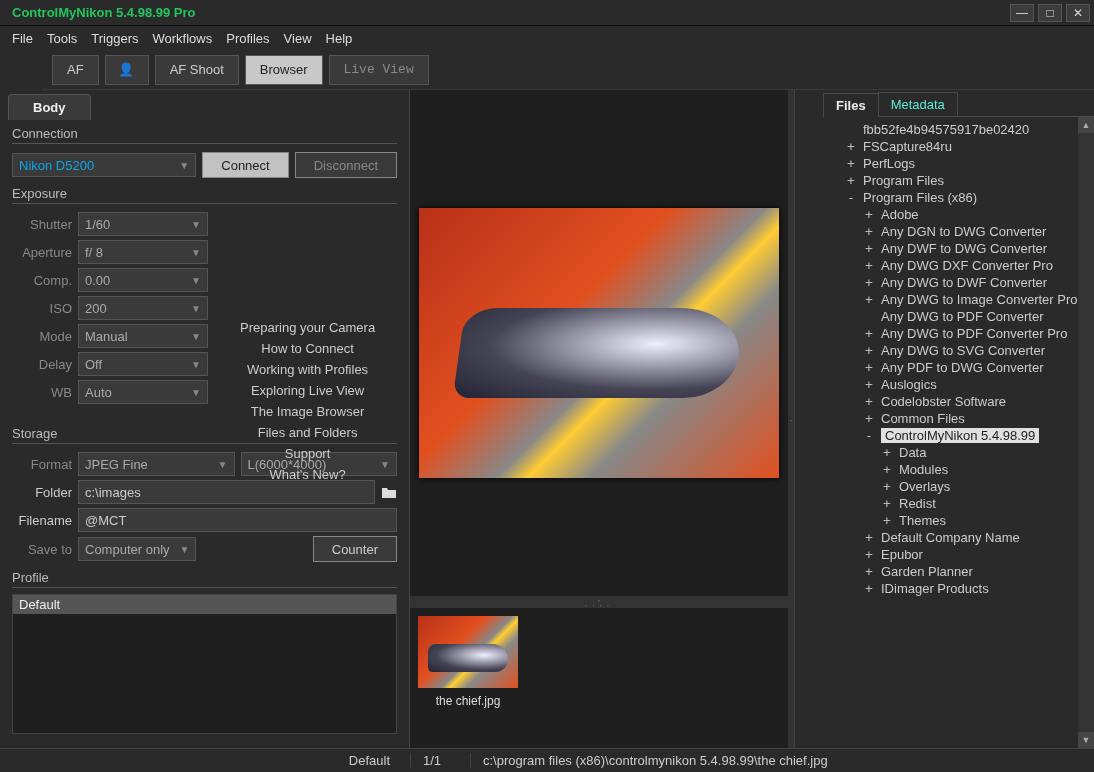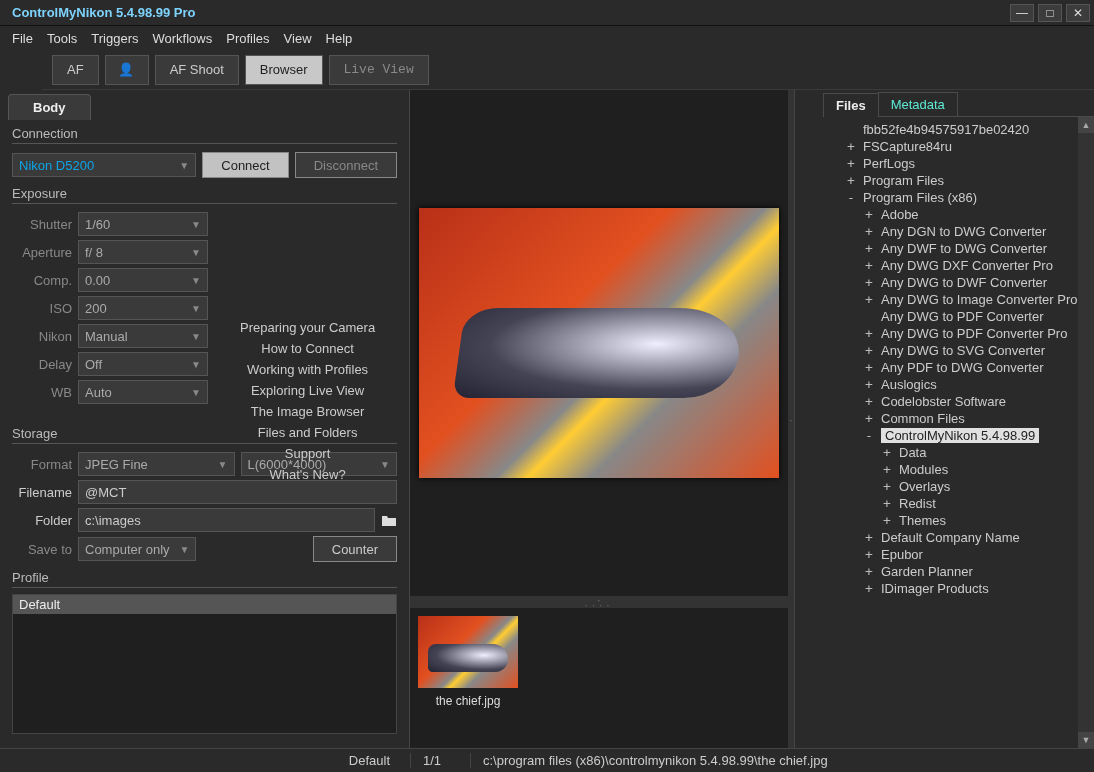--- a/index.html
+++ b/index.html
@@ -1,18 +1,18 @@
 <!DOCTYPE html>
 <html><head>
 <meta charset="utf-8">
 <style>
 * { box-sizing: border-box; margin: 0; padding: 0; font-family: "Segoe UI", Tahoma, sans-serif; font-size: 13px; color: #ccc; }
 body { background: #2a2a2a; width: 1094px; height: 772px; overflow: hidden; display:flex; flex-direction:column; }
 .titlebar { height: 26px; background: #2a2a2a; border-bottom:1px solid #111; display:flex; align-items:center; justify-content:space-between; padding:0 4px; }
-.titlebar .title { font-weight: 600; color:#7dd3fc; padding-left:8px; }
+.titlebar .title { font-weight: 600; color:#22c55e; padding-left:8px; }
 .titlebar .winbtns { display:flex; gap:4px; }
 .winbtn { width:24px; height:18px; background:#3c3c3c; border:1px solid #555; display:flex; align-items:center; justify-content:center; font-size:12px; color:#ddd; }
 .menubar { height:24px; display:flex; align-items:center; gap:14px; padding:0 12px; background:#2a2a2a; }
 .menubar span { color:#ddd; cursor:default; }
 .toolbar { height:40px; display:flex; align-items:center; gap:6px; padding:4px 10px; background:#2a2a2a; border-bottom:1px solid #3a3a3a;margin-left:42px;}
 .tbtn { height:30px; padding:0 14px; background:#3a3a3a; border:1px solid #555; color:#ccc; display:flex; align-items:center; justify-content:center; }
 .tbtn.iconbtn { width:44px; padding:0; }
 .tbtn.active { background:#c8c8c8; color:#222; }
 .tbtn.dim { color:#888;font-family:Liberation Mono, monospace; }
 .main { flex:1; display:flex; min-height:0; }
@@ -143,21 +143,21 @@
           </div>
         </div>
       <div class="row">
           <label>ISO</label>
         <div class="dropdown" style="max-width:130px">
             <span class="val">200</span>
             <span class="arrow">▼</span>
           </div>
         </div>
       <div class="row">
-          <label>Nikon</label>
+          <label>Mode</label>
         <div class="dropdown" style="max-width:130px">
             <span class="val">Manual</span>
             <span class="arrow">▼</span>
           </div>
         </div>
       <div class="row">
           <label>Delay</label>
         <div class="dropdown" style="max-width:130px">
             <span class="val">Off</span>
             <span class="arrow">▼</span>
@@ -189,33 +189,33 @@
         <div class="dropdown">
             <span class="val">JPEG Fine</span>
             <span class="arrow">▼</span>
           </div>
         <div class="dropdown">
             <span class="val">L(6000*4000)</span>
             <span class="arrow">▼</span>
           </div>
         </div>
       <div class="row">
+          <label style="color:#ccc">Folder</label>
+        <div class="textinput">
+            <span>c:\images</span>
+          </div>
+        <span class="foldericon"><svg viewBox="0 0 16 14">
+              <path fill="#ddd" d="M1 3h5l1 2h8v8H1z"></path>
+            </svg></span>
+        </div>
+      <div class="row">
           <label style="color:#ccc">Filename</label>
         <div class="textinput">
             <span>@MCT</span>
           </div>
-        </div>
-      <div class="row">
-          <label style="color:#ccc">Folder</label>
-        <div class="textinput">
-            <span>c:\images</span>
-          </div>
-        <span class="foldericon"><svg viewBox="0 0 16 14">
-              <path fill="#ddd" d="M1 3h5l1 2h8v8H1z"></path>
-            </svg></span>
         </div>
       <div class="row">
           <label>Save to</label>
         <div class="dropdown" style="max-width:150px">
             <span class="val">Computer only</span>
             <span class="arrow">▼</span>
           </div>
         <div style="flex:1"></div>
         <div class="btn dark" style="color:#ccc">Counter</div>
         </div>

